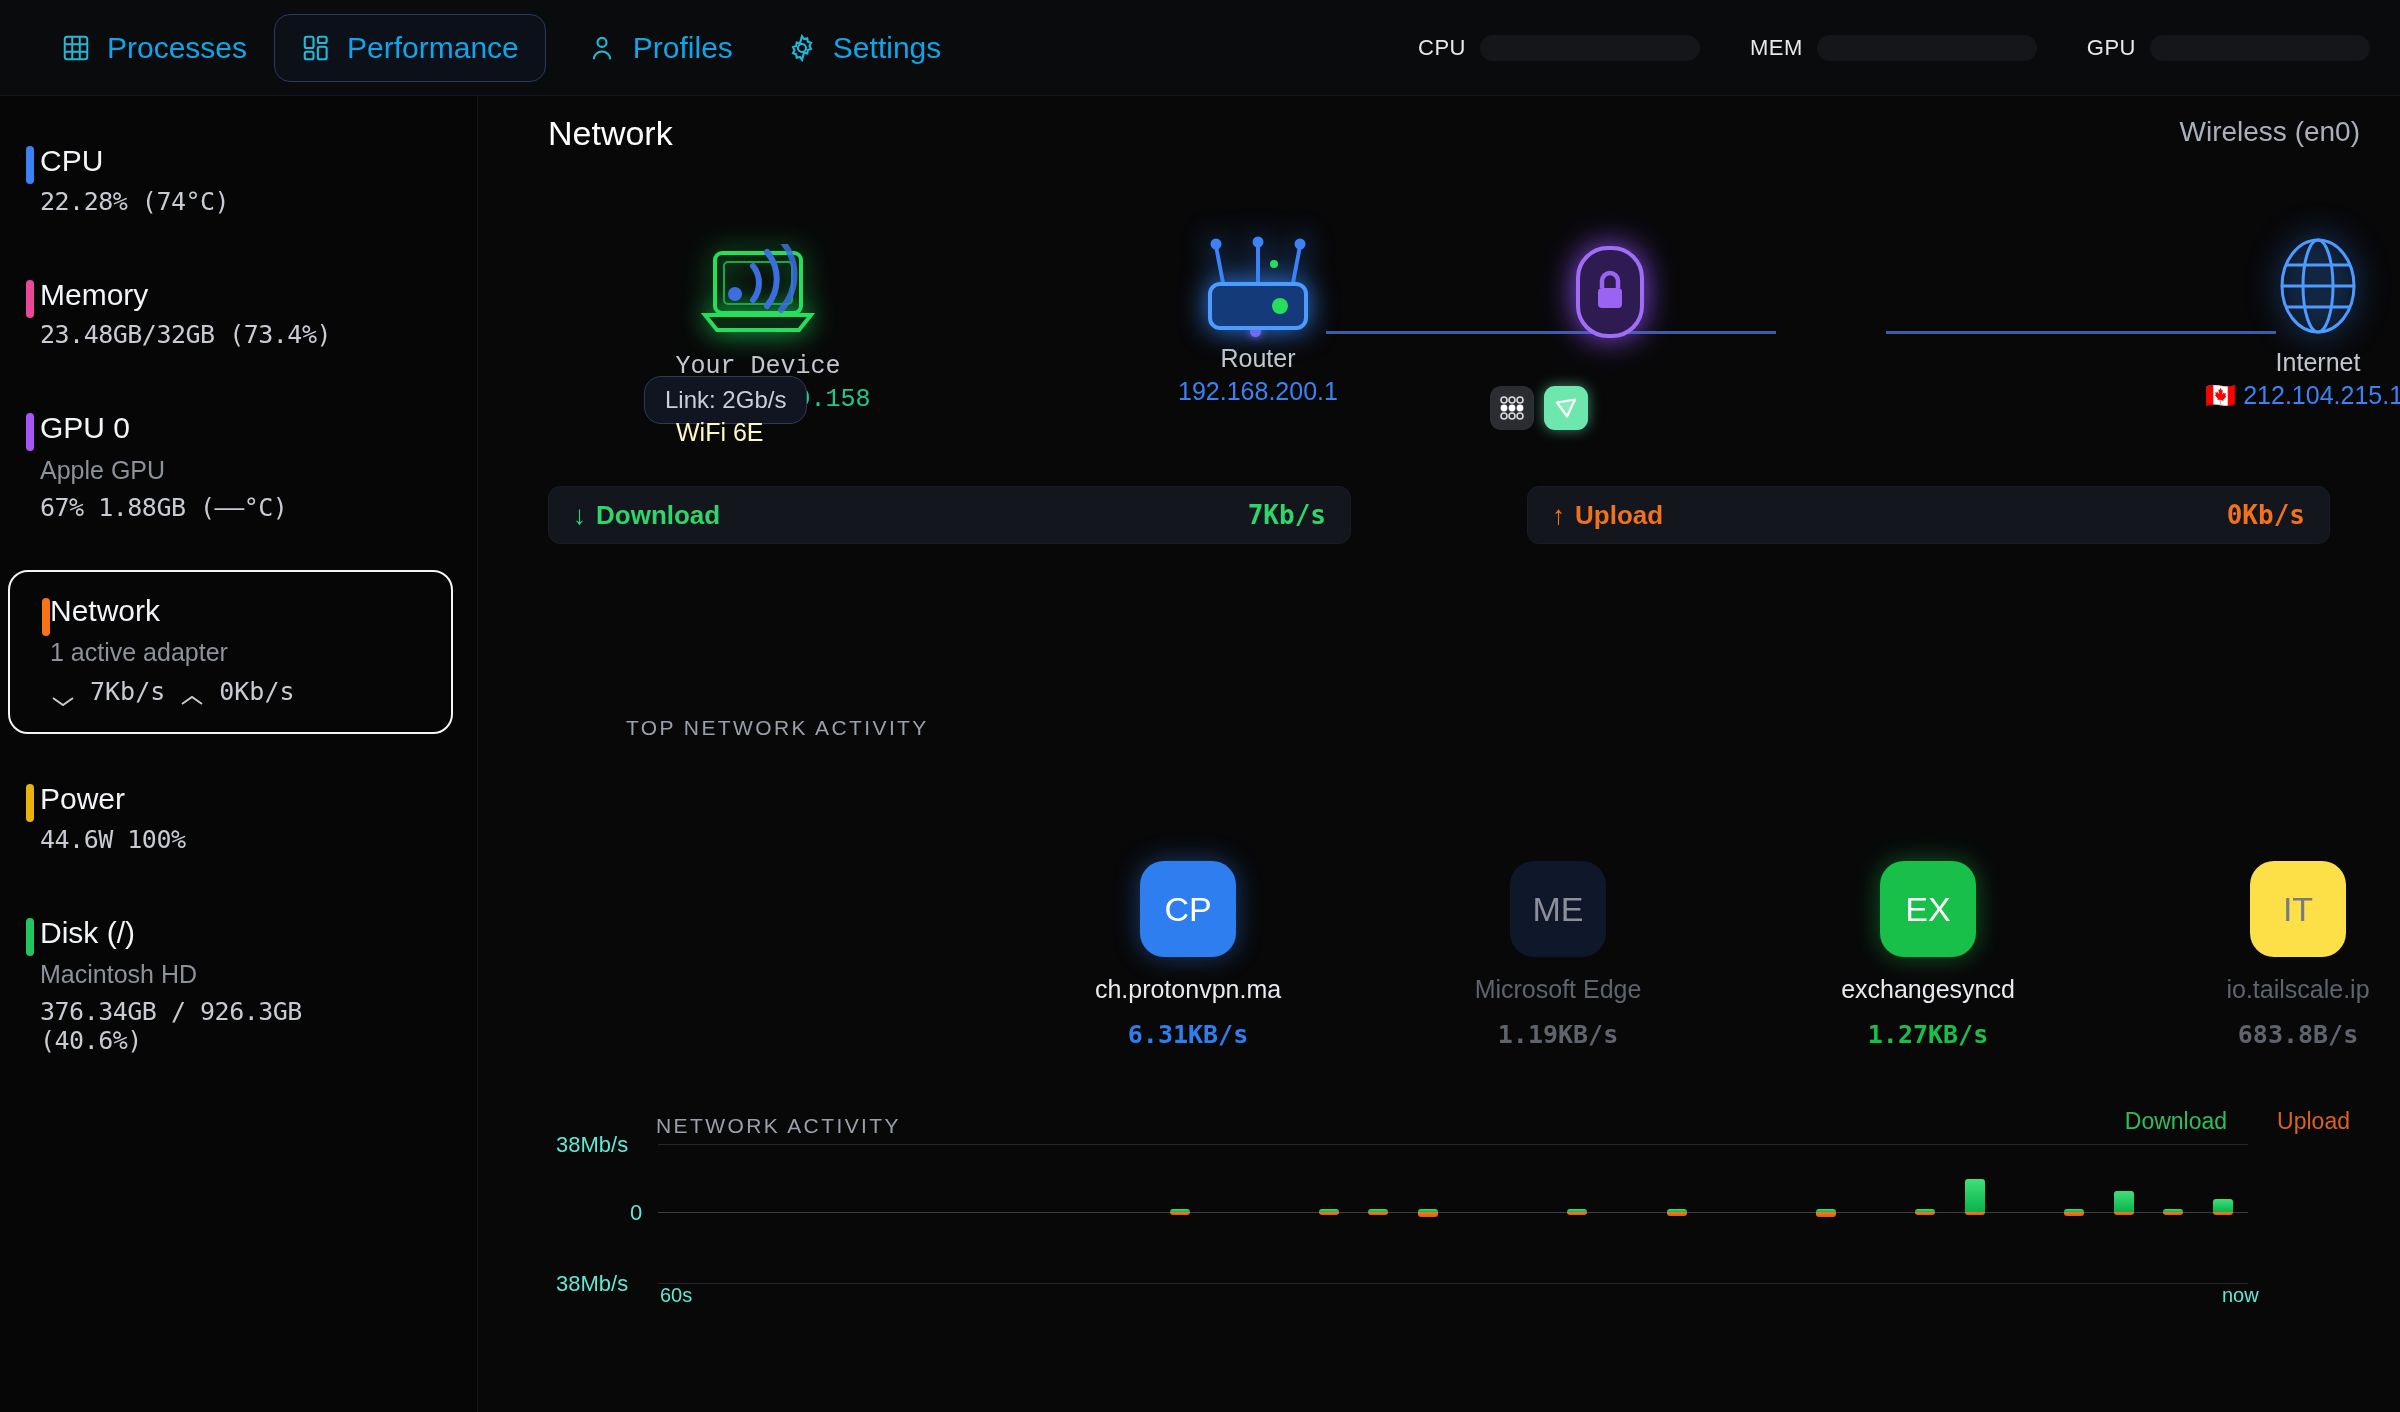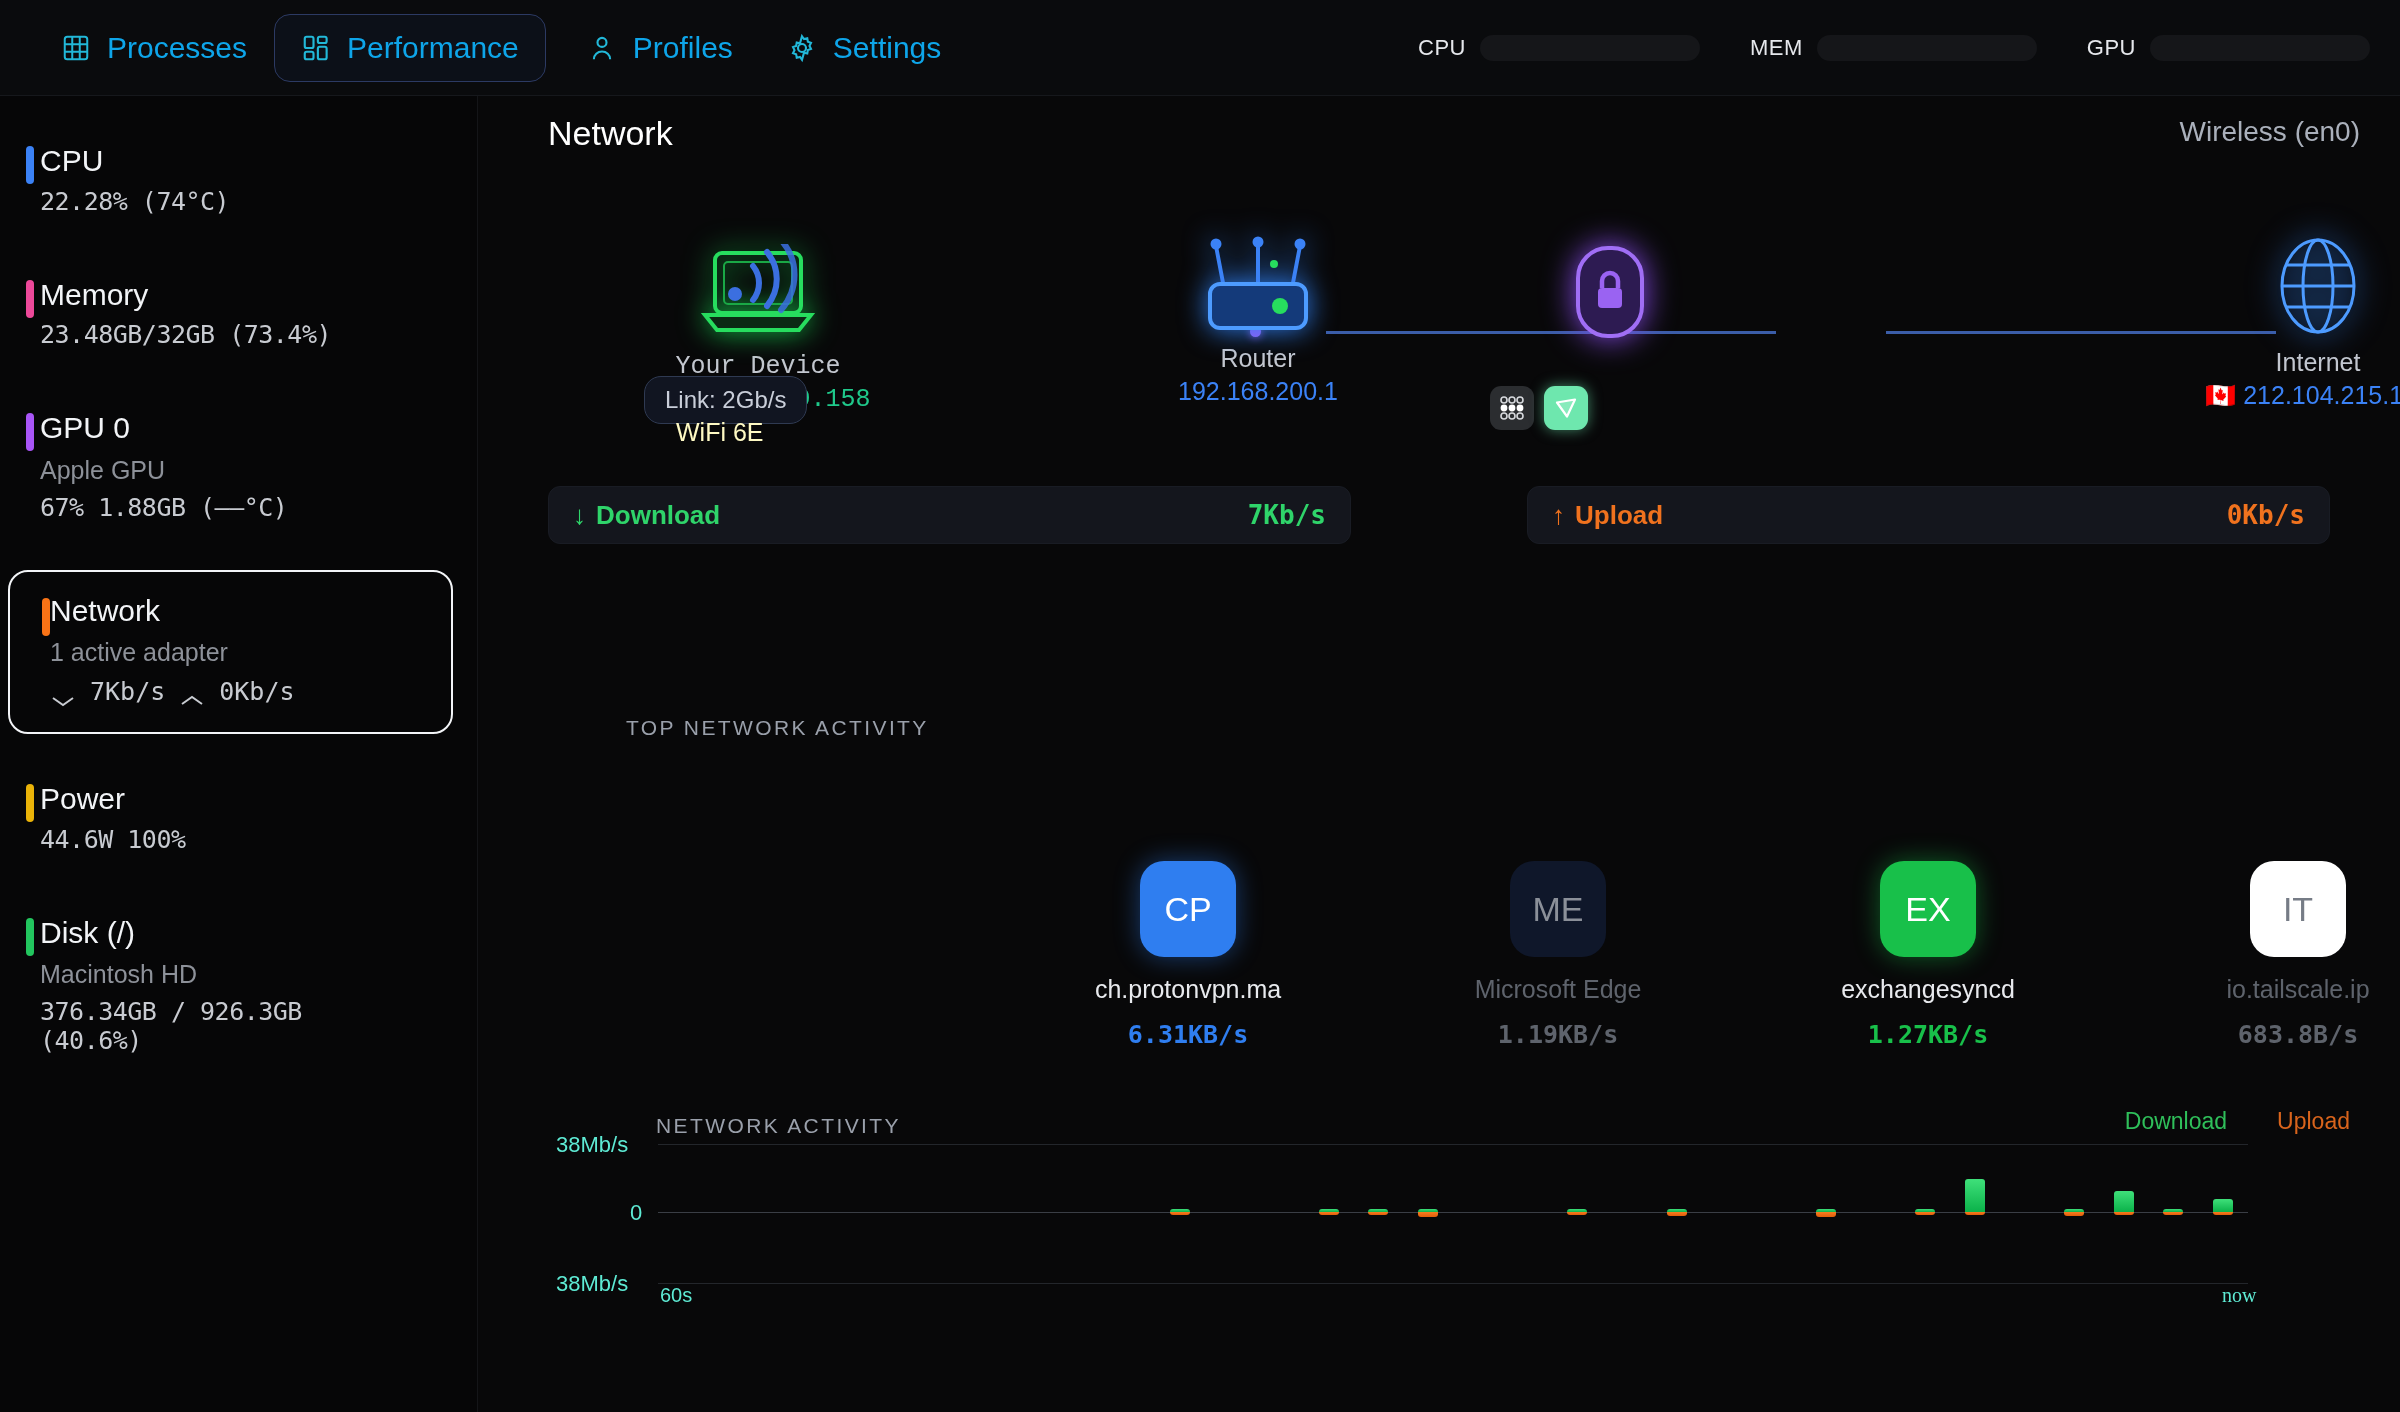--- a/index.html
+++ b/index.html
@@ -400,38 +400,38 @@
       </div>
 
 
       <div class="app-cell">
         <div class="app-icon" style="background:#18c04a; box-shadow:0 0 26px rgba(24,192,74,.45)">EX</div>
         <div class="app-name">exchangesyncd</div>
         <div class="app-rate" style="color:#18c04a">1.27KB/s</div>
       </div>
 
       <div class="app-cell dim">
-        <div class="app-icon" style="background:#ffffff; color:#767c86">IT</div>
+        <div class="app-icon" style="background:#fde047; color:#767c86">IT</div>
         <div class="app-name">io.tailscale.ip</div>
         <div class="app-rate">683.8B/s</div>
       </div>
     </div>
 
     <div class="chartwrap">
       <div class="chart-title">NETWORK ACTIVITY</div>
       <div class="legend">
         <span class="leg-dl">Download</span>
         <span class="leg-ul">Upload</span>
       </div>
 
       <div class="axis-lbl" style="left:78px; top:36px;">38Mb/s</div>
       <div class="axis-lbl" style="left:152px; top:104px;">0</div>
       <div class="axis-lbl" style="left:78px; top:175px;">38Mb/s</div>
       <div class="axis-lbl" style="left:182px; top:188px; font-size:20px;">60s</div>
-      <div class="axis-lbl" style="left:1744px; top:188px; font-size:20px;font-family:Liberation Serif, serif;">now</div>
+      <div class="axis-lbl" style="left:1744px; top:188px; font-size:20px;">now</div>
 
       <div class="plot" id="plot">
         <div class="gridline" style="top:0px;"></div>
         <div class="zeroline" style="top:68px;"></div>
         <div class="gridline" style="top:139px;"></div>
       <div class="bar up" style="left: 511.719px; top: 65px; height: 3px;"></div>
           <div class="bar dn" style="left: 511.719px; top: 68px; height: 3px;"></div>
           <div class="bar up" style="left: 660.781px; top: 65px; height: 3px;"></div>
           <div class="bar dn" style="left: 660.781px; top: 68px; height: 3px;"></div>
           <div class="bar up" style="left: 710.469px; top: 65px; height: 3px;"></div>

